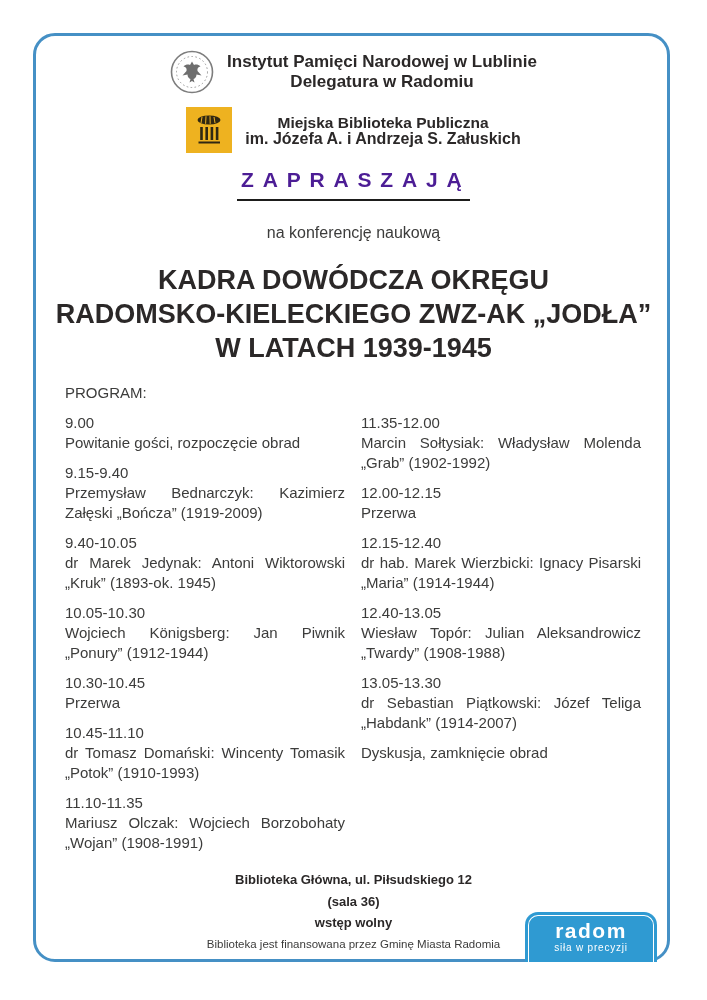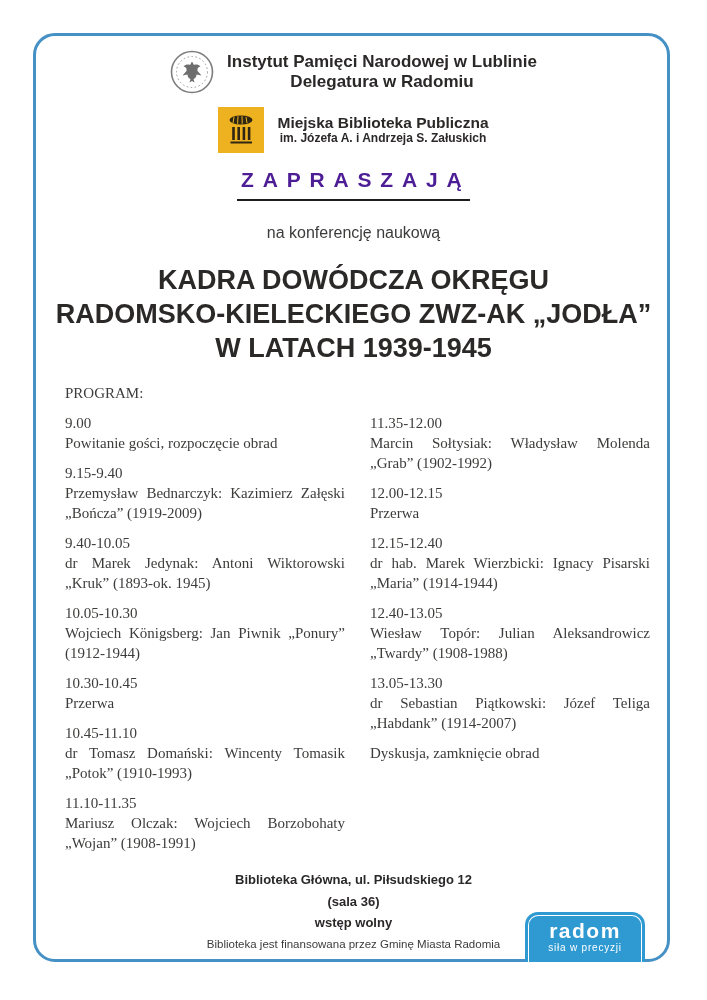--- a/index.html
+++ b/index.html
@@ -15,47 +15,47 @@
   .poster{position:relative;width:707px;height:1000px;background:#ffffff;overflow:hidden;margin:0 auto;}
   .frame{position:absolute;left:33px;top:33px;width:637px;height:929px;border:3px solid var(--frame);border-radius:22px;pointer-events:none;}
 
   
   .org-row{display:flex;justify-content:center;align-items:center;gap:13px;}
   .org-row.ipn{margin-top:50px;}
   .org-row.lib{margin-top:13px;}
   .org-text{text-align:center;font-weight:bold;color:var(--title-ink);}
   .ipn-line{font-size:17px;line-height:20px;}
   .lib-line1{font-size:15.5px;line-height:17px;}
-  .lib-line2{font-size:12px;line-height:15px;}
+  .lib-line2{font-size:16px;line-height:15px;}
   .lib-line3{font-size:14.5px;line-height:17px;}
   .seal{width:44px;height:44px;flex:0 0 auto;}
   .libmark{width:46px;height:46px;flex:0 0 auto;}
 
   .invite-wrap{text-align:center;margin-top:15px;}
   .invite{display:inline-block;font-weight:bold;font-size:21px;letter-spacing:0.42em;text-indent:0.21em;color:#4c1d95;border-bottom:2px solid #1d1d1b;padding-bottom:7px;}
   .subtitle{text-align:center;font-size:16px;margin-top:23px;color:var(--body-ink);}
 
   
   .title{margin-top:21px;text-align:center;font-weight:bold;font-size:27px;line-height:34px;color:var(--title-ink);letter-spacing:0;}
 
   
-  .program{position:absolute;left:65px;right:57px;top:383px;font-family:Liberation Serif, serif;}
+  .program{position:absolute;left:65px;right:66px;top:383px;}
   .program-label{font-size:15px;line-height:20px;color:var(--body-ink);}
   .columns{display:flex;justify-content:space-between;margin-top:10px;}
   .col{width:280px;}
   .entry{margin-bottom:10px;}
   .entry .time{font-size:15px;line-height:20px;}
   .entry .desc{font-size:15px;line-height:20px;text-align:justify;text-align-last:left;}
 
   
   .venue{position:absolute;left:0;right:0;top:869px;text-align:center;font-weight:bold;font-size:13px;line-height:21.5px;color:var(--title-ink);}
   .funding{position:absolute;left:0;right:0;top:938px;text-align:center;font-size:11.5px;color:var(--body-ink);}
 
   
-  .radom-badge{position:absolute;left:525px;top:912px;width:120px;height:50px;background:var(--radom-blue);border-radius:13px 13px 0 0;z-index:2;display:flex;flex-direction:column;align-items:center;justify-content:center;}
+  .radom-badge{position:absolute;left:525px;top:912px;width:132px;height:50px;background:var(--radom-blue);border-radius:13px 13px 0 0;z-index:2;display:flex;flex-direction:column;align-items:center;justify-content:center;}
   .radom-badge::before{content:"";position:absolute;left:3px;right:3px;top:3px;bottom:0;border:1.5px solid #ffffff;border-bottom:none;border-radius:10px 10px 0 0;pointer-events:none;}
   .radom-text{color:#ffffff;font-weight:bold;font-size:21px;line-height:21px;letter-spacing:1.5px;text-transform:lowercase;}
   .radom-tagline{color:#ffffff;font-size:10px;line-height:12px;letter-spacing:0.8px;margin-top:1px;}
 </style>
 </head>
 <body>
 
 <div class="poster">
   <div class="frame"></div>
 

